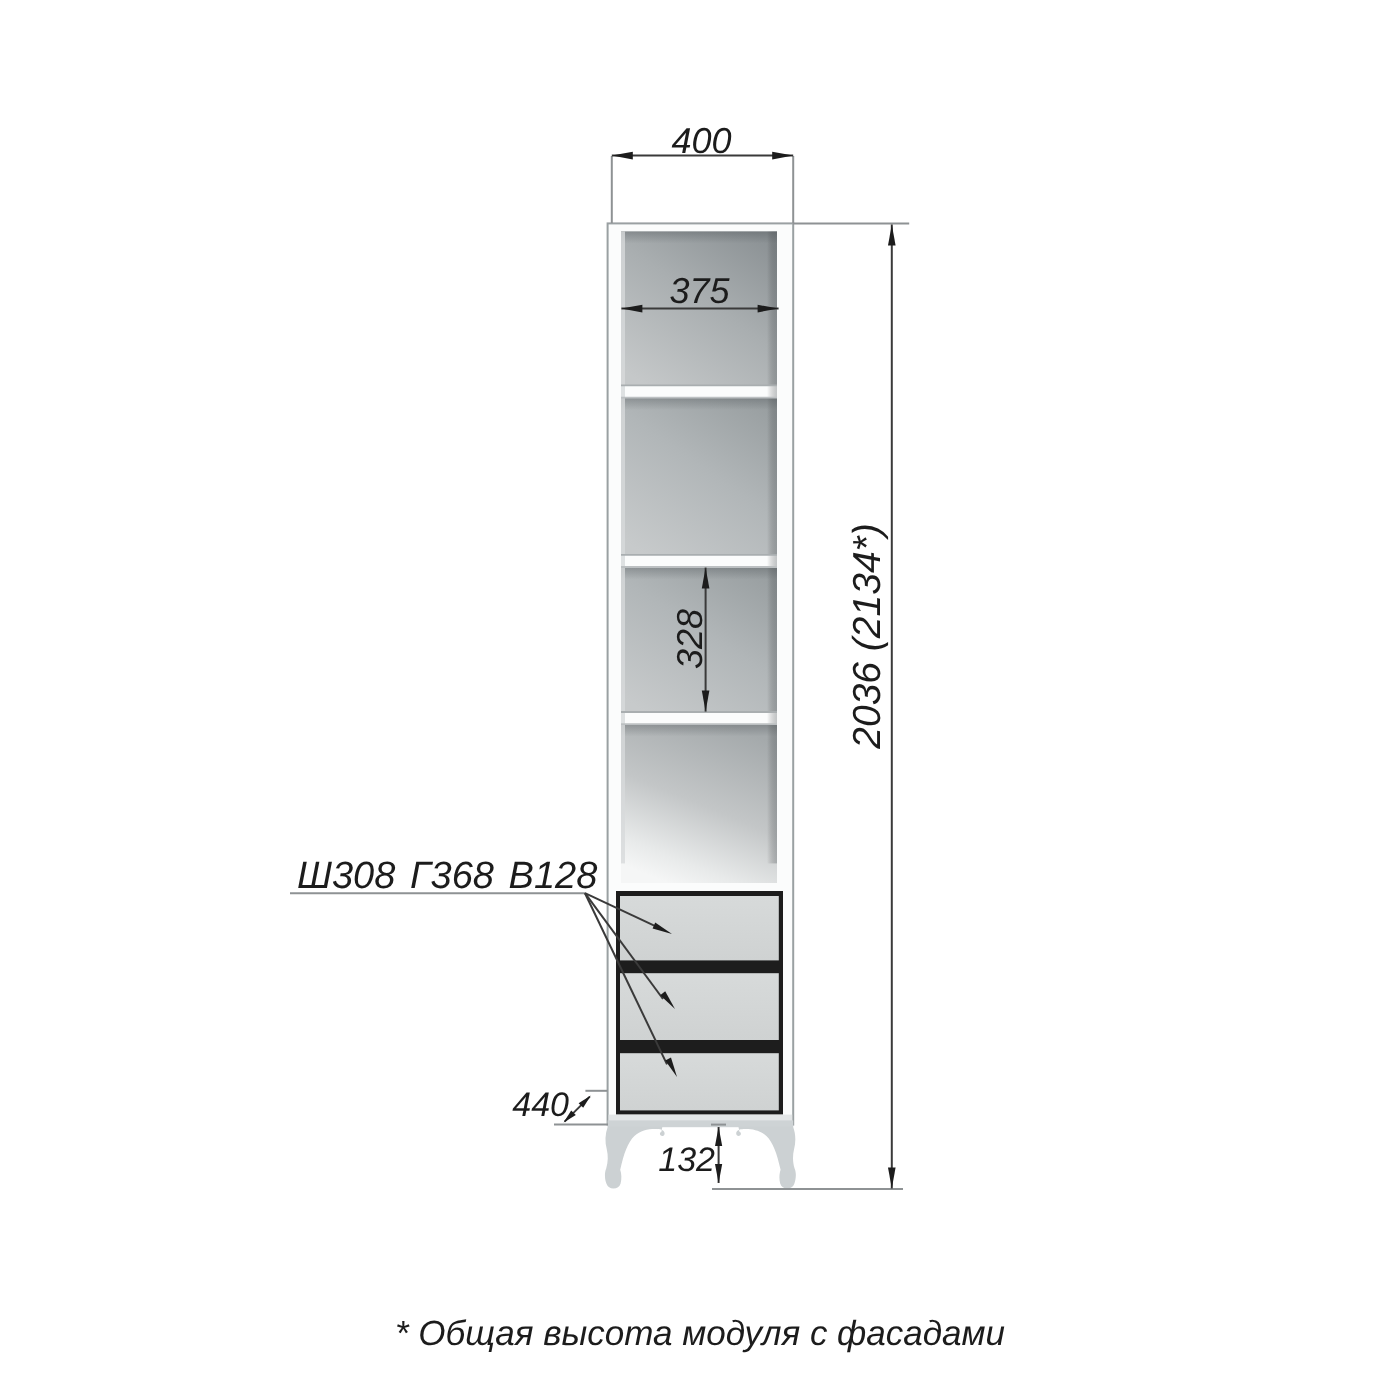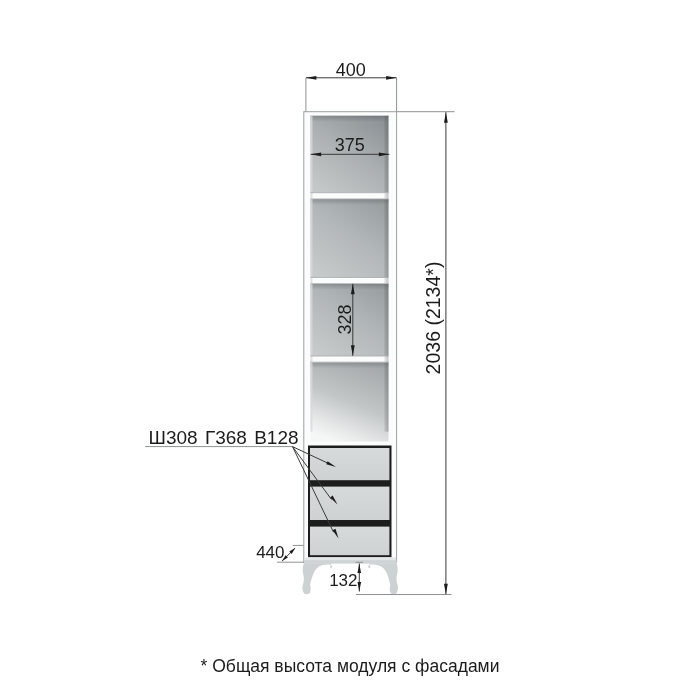--- a/index.html
+++ b/index.html
@@ -1,16 +1,16 @@
 <!DOCTYPE html>
 <html><head>
 <meta charset="utf-8">
 <style>
   html,body{margin:0;padding:0;background:#ffffff;}
-  .page{width:700px;height:700px;position:relative;font-family:"Liberation Sans",sans-serif;}
+  .page{width:700px;height:700px;position:relative;font-family:"Liberation Sans",sans-serif;font-style:italic;}
   svg{position:absolute;left:0;top:0;}
   text{fill:#1c1c1c;font-family:"Liberation Sans",sans-serif;}
 </style>
 </head>
 <body>
 <div class="page">
 <svg width="700" height="700" viewBox="0 0 700 700">
   <defs>
     <linearGradient id="gS1" x1="0.85" y1="0" x2="0.15" y2="1">
       <stop offset="0" stop-color="#8c9295"></stop>

